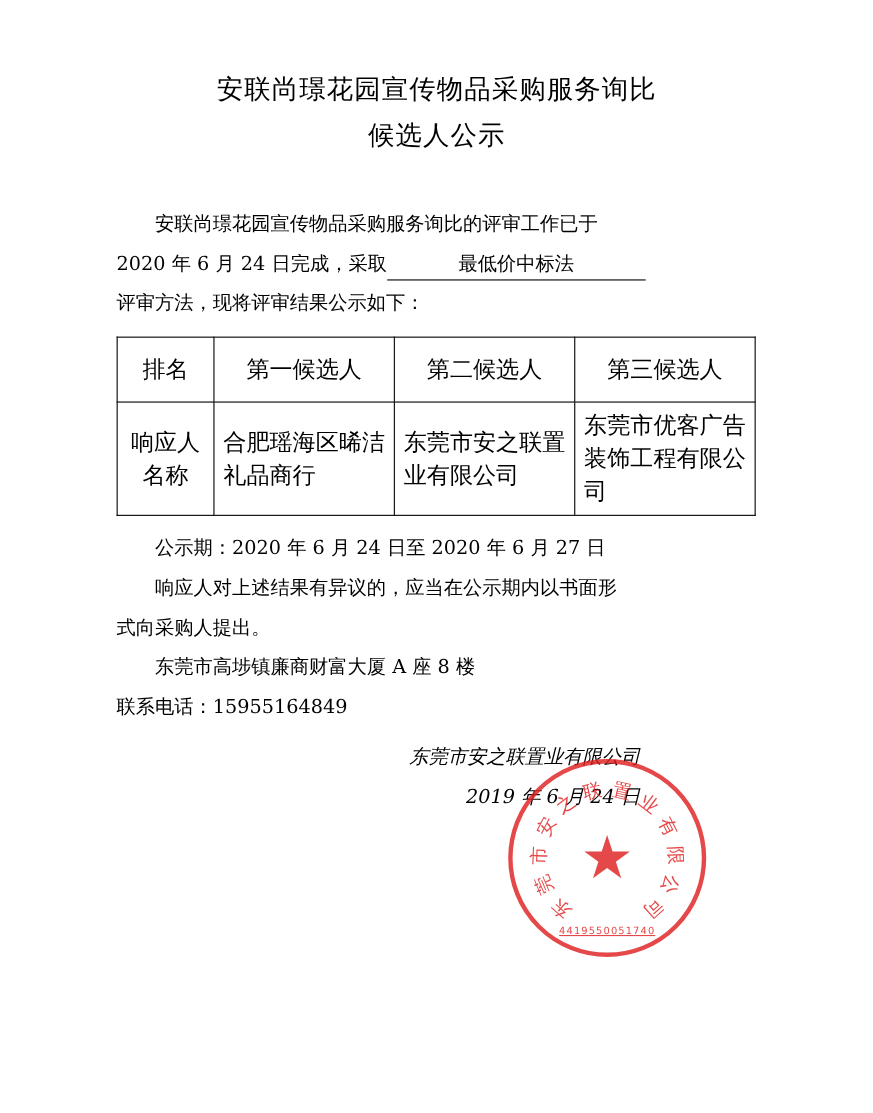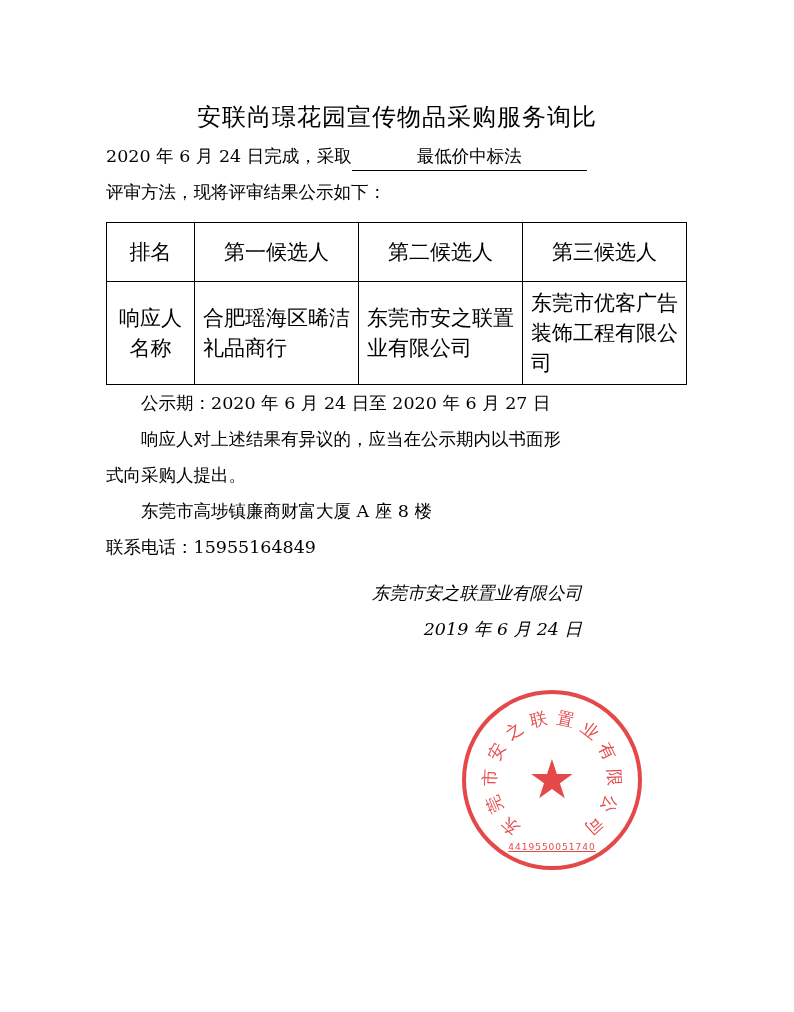--- a/index.html
+++ b/index.html
@@ -21,21 +21,21 @@
     height: 1012px;
     box-sizing: border-box;
     padding: 0 106px;
   }
   .title {
     text-align: center;
     font-size: 24px;
     line-height: 42px;
     font-weight: normal;
     margin: 0;
-    padding-top: 96px;
+    padding-top: 60px;
     letter-spacing: 1px;
   }
   .title .line2 {
     display: block;
   }
   .body-text {
     font-size: 17.5px;
     line-height: 36px;
     margin: 0;
   }
@@ -77,20 +77,21 @@
     text-align: center;
     padding: 6px 4px;
   }
   table.cand tr.data td {
     height: 66px;
     vertical-align: middle;
   }
   .col-rank { width: 88px; }
   .col-c { width: 164px; }
   .after-table {
+    margin-top: 12px;
   }
   .indent2 { text-indent: 2em; }
   .sign-block {
     margin-top: 10px;
     text-align: right;
     padding-right: 106px;
     font-size: 17.5px;
     line-height: 36px;
     font-style: italic;
   }
@@ -147,22 +148,24 @@
     pointer-events: none;
   }
 </style>
 </head>
 <body>
 
 <div class="page">
 
   <h1 class="title">
     <span>安联尚璟花园宣传物品采购服务询比</span>
+    <span class="line2">候选人公示</span>
   </h1>
 
+  <p class="body-text para-1">安联尚璟花园宣传物品采购服务询比的评审工作已于</p>
 
   <p class="body-text line-2">
     <span>2020 年 6 月 24 日完成，采取</span><span class="fill-blank">最低价中标法</span>
   </p>
 
   <p class="body-text para-3">评审方法，现将评审结果公示如下：</p>
 
   <table class="cand">
     <colgroup>
       <col class="col-rank">

